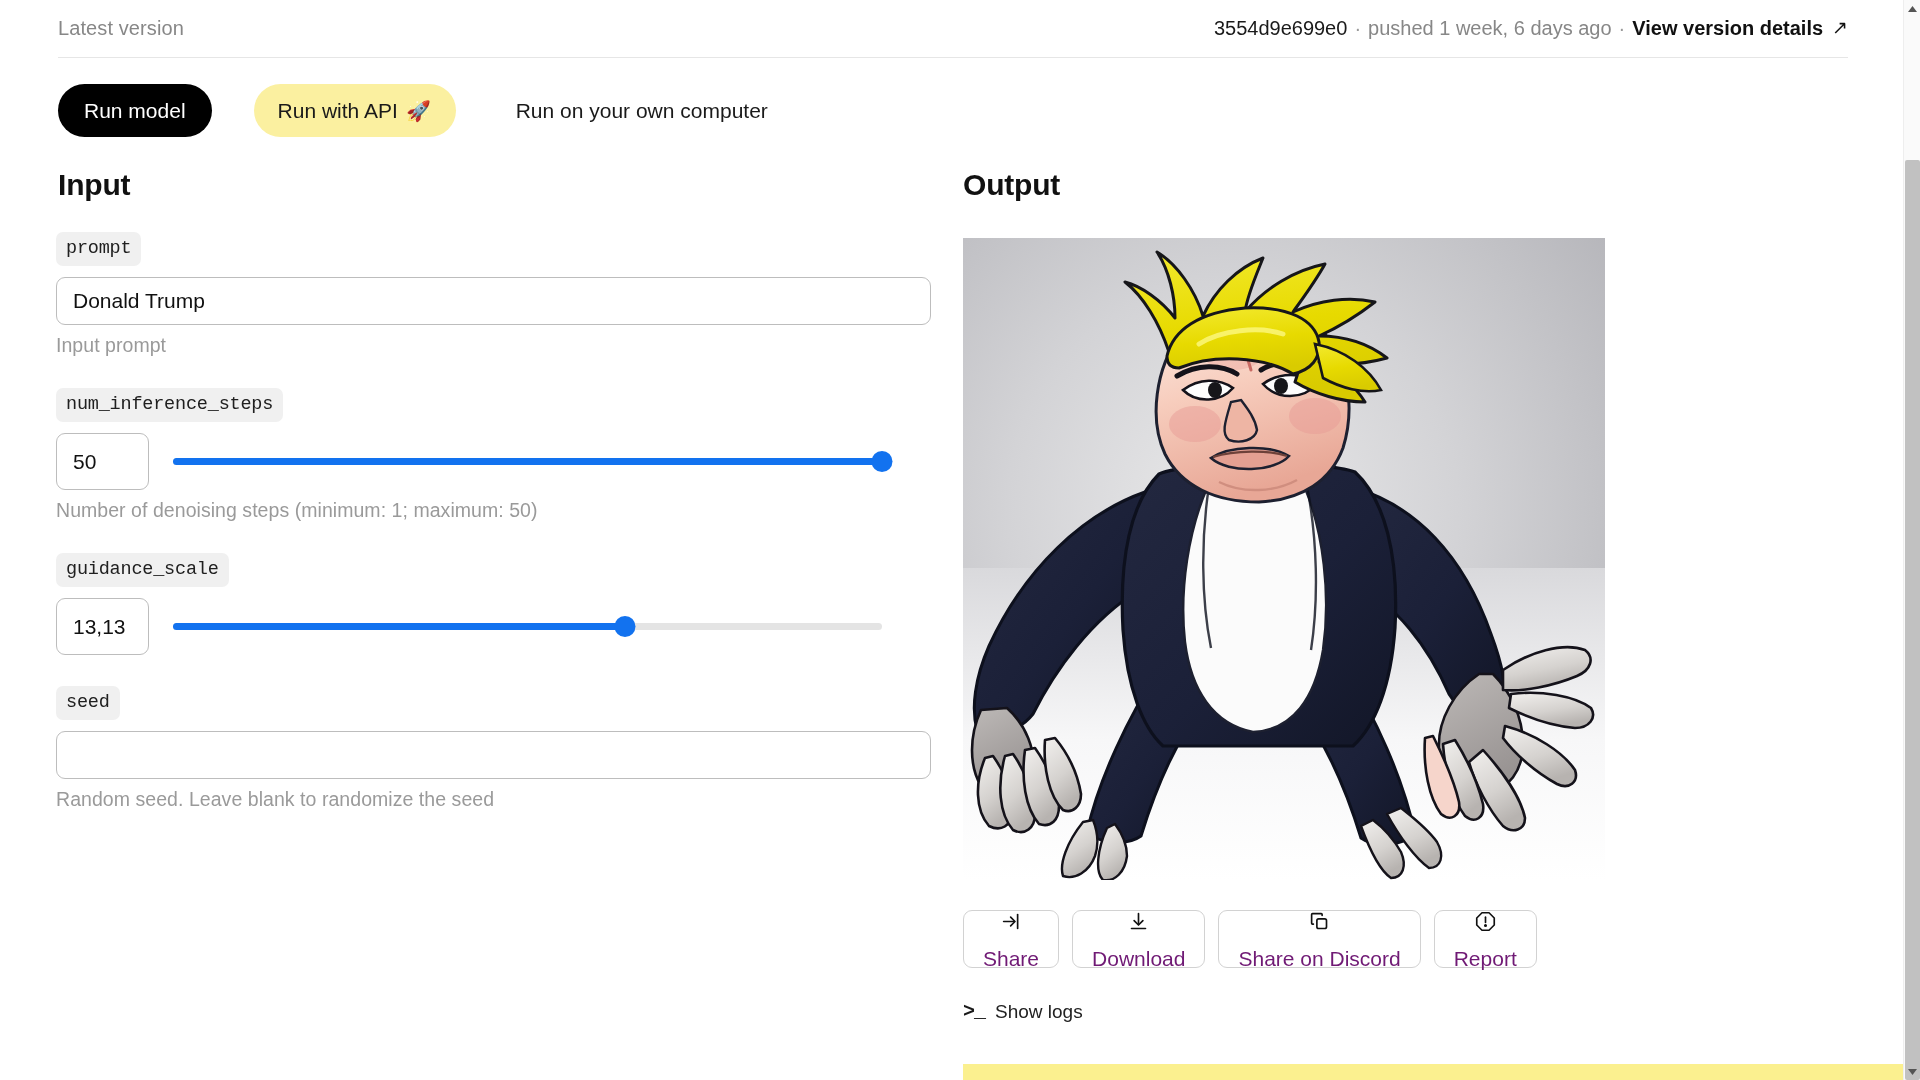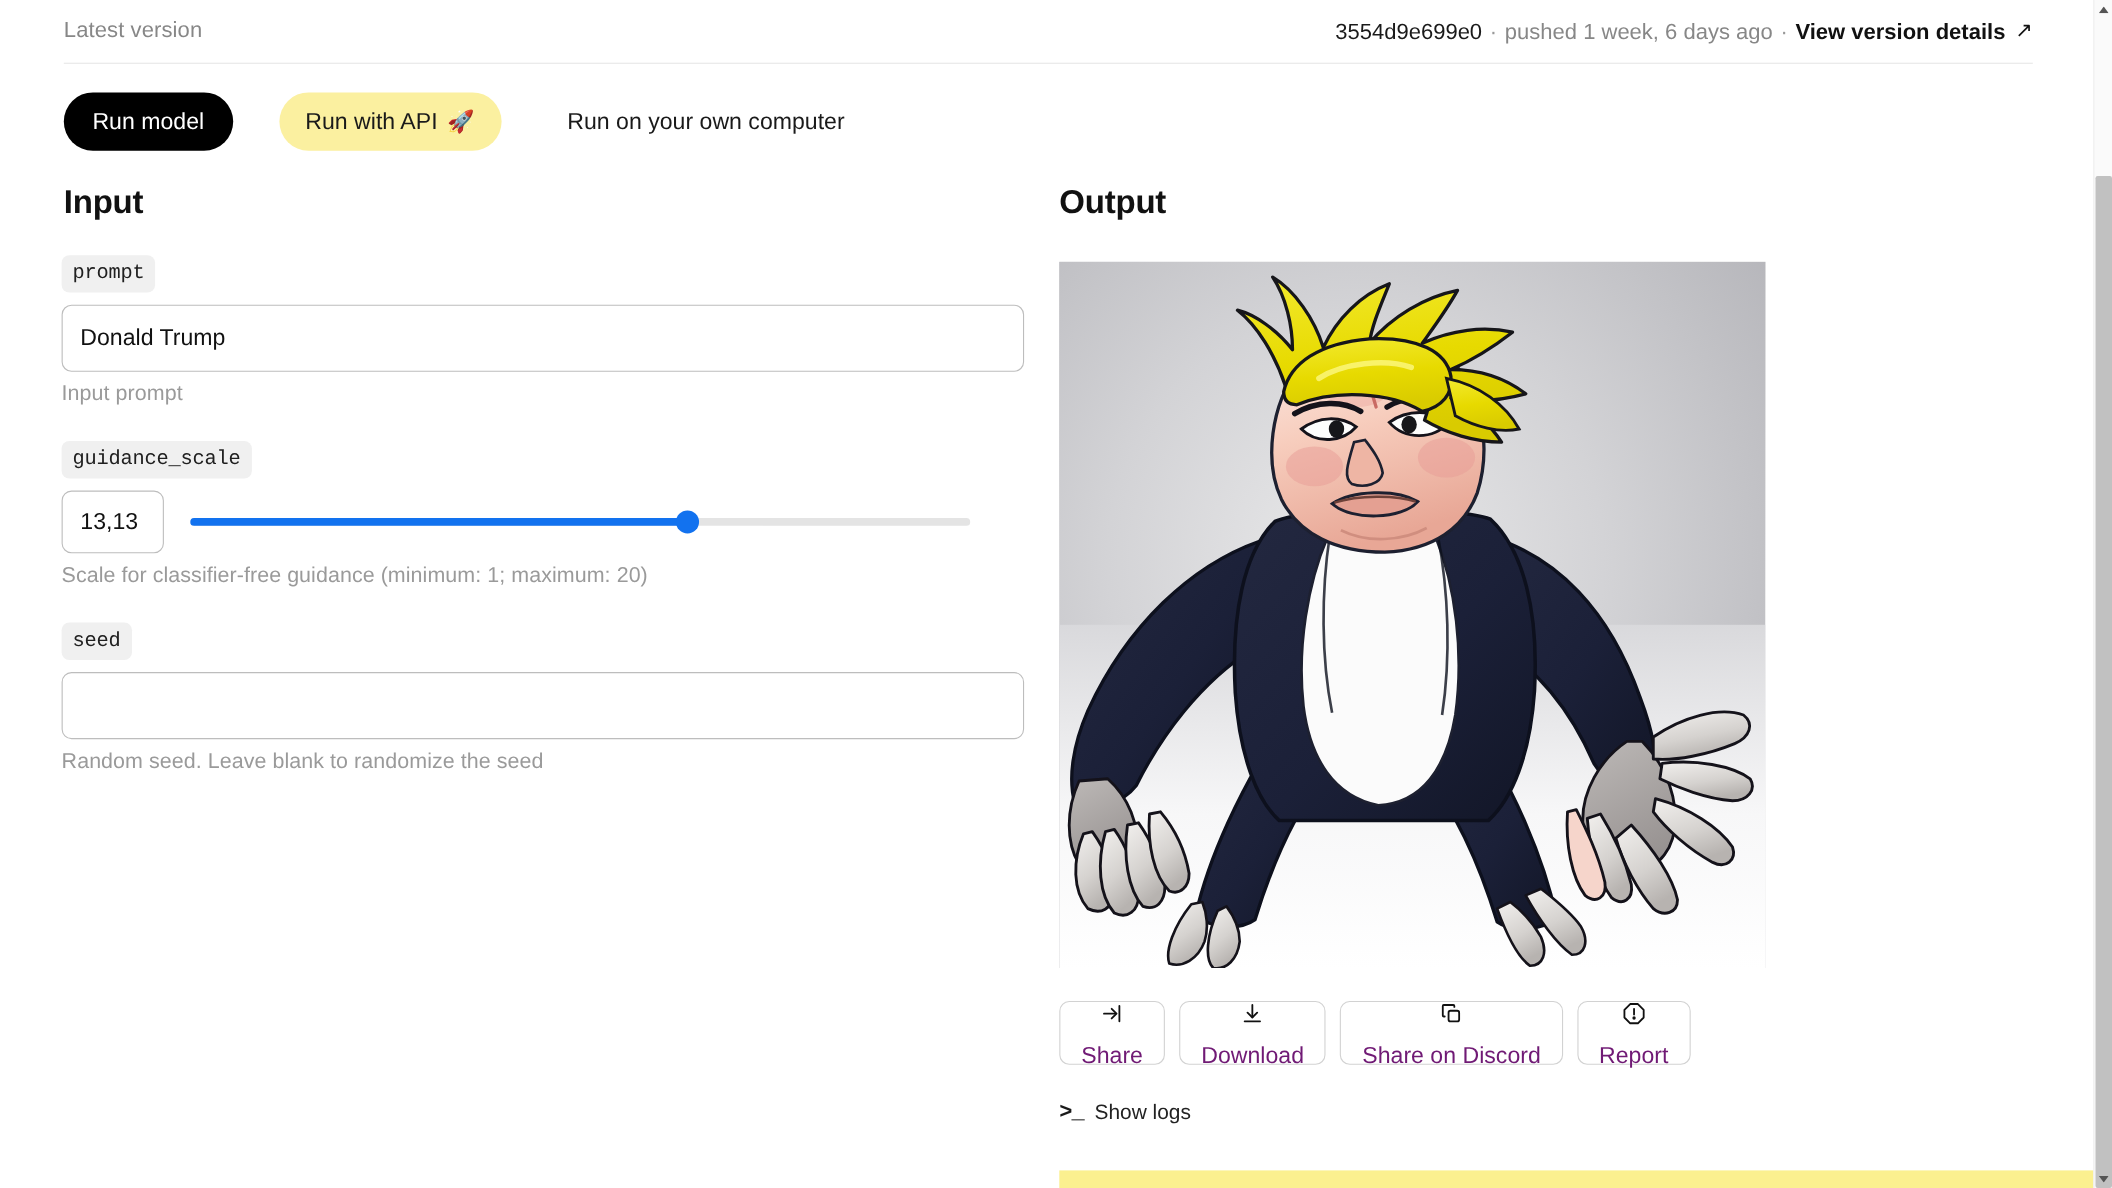--- a/index.html
+++ b/index.html
@@ -76,21 +76,21 @@
     display: inline-block;
     background: #f0f0f0; border-radius: 7px;
     padding: 6px 10px 7px 10px;
     font-family: "Liberation Mono", monospace;
     font-size: 18.5px; color: #202020; letter-spacing: -.2px;
   }
   .help {
     font-size: 19.5px; color: #9a9a9a; margin-top: 9px; letter-spacing: .05px;
   }
   .text-input {
-    display: block; width: 875px; height: 61px; margin-top: 11px;
+    display: block; width: 875px; height: 48px; margin-top: 11px;
     border: 1px solid #bdbdbd; border-radius: 9px;
     background: #fff; padding: 0 16px;
     font-size: 21px; color: #111;
     font-family: "Liberation Sans", sans-serif;
   }
   .text-input.empty { color: #111; }
 
   .select-wrap { position: relative; width: 875px; margin-top: 11px; }
   .select-box {
     width: 875px; height: 57px;
@@ -218,34 +218,47 @@
 
   <div class="form">
 
     <div class="field">
       <span class="code-label">prompt</span>
       <input class="text-input" type="text" value="Donald Trump" style="">
       <div class="help">Input prompt</div>
     </div>
 
 
+    <div class="field">
+      <span class="code-label">num_inference_steps</span>
+      <div class="slider-row">
+        <div class="num-box">
+          <span>50</span>
+        </div>
+        <div class="slider">
+          <div class="track"></div>
+          <div class="track-fill" id="steps-fill" style="width: 709px;"></div>
+          <div class="thumb" id="steps-thumb" style="left: 709px;"></div>
+        </div>
+      </div>
+      <div class="help">Number of denoising steps (minimum: 1; maximum: 50)</div>
+    </div>
 
     <div class="field">
       <span class="code-label">guidance_scale</span>
       <div class="slider-row">
         <div class="num-box">
           <span>13,13</span>
         </div>
         <div class="slider">
           <div class="track"></div>
           <div class="track-fill" id="guidance-fill" style="width: 452.342px;"></div>
           <div class="thumb" id="guidance-thumb" style="left: 452.342px;"></div>
         </div>
       </div>
-      <div class="help">Scale for classifier-free guidance (minimum: 1; maximum: 20)</div>
     </div>
 
     <div class="field">
       <span class="code-label">seed</span>
       <input class="text-input empty" type="text" value="" style="">
       <div class="help">Random seed. Leave blank to randomize the seed</div>
     </div>
 
   </div>
 

